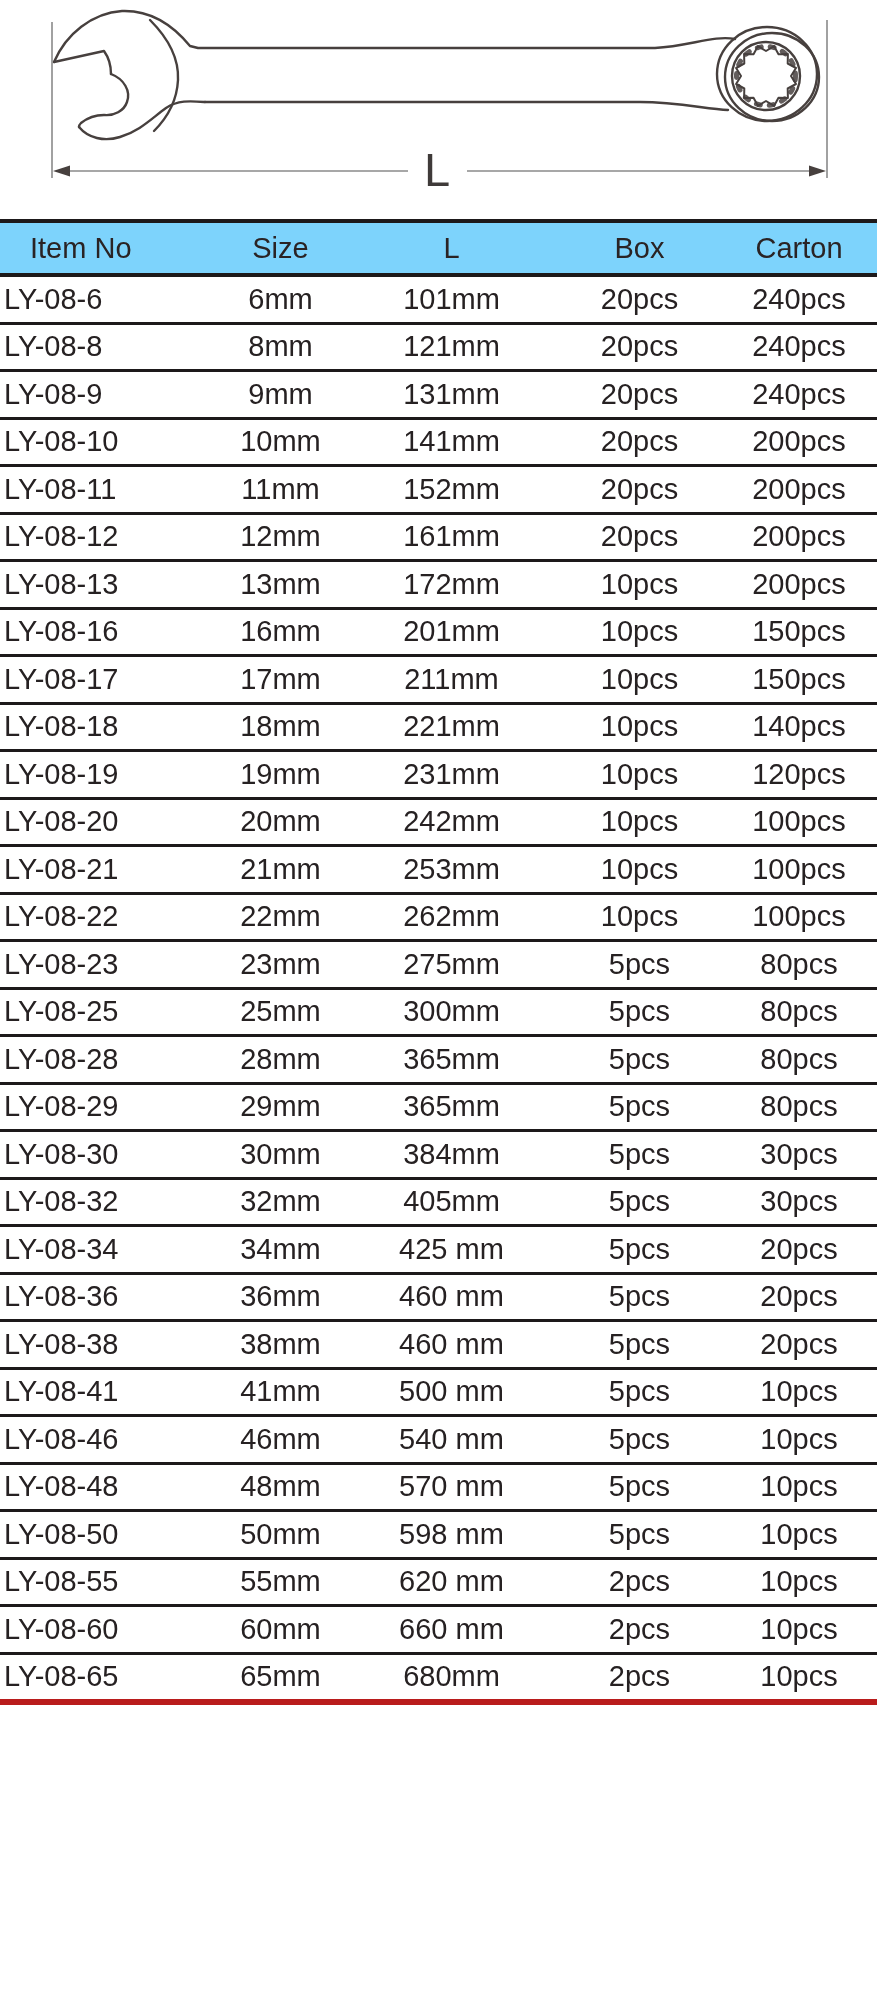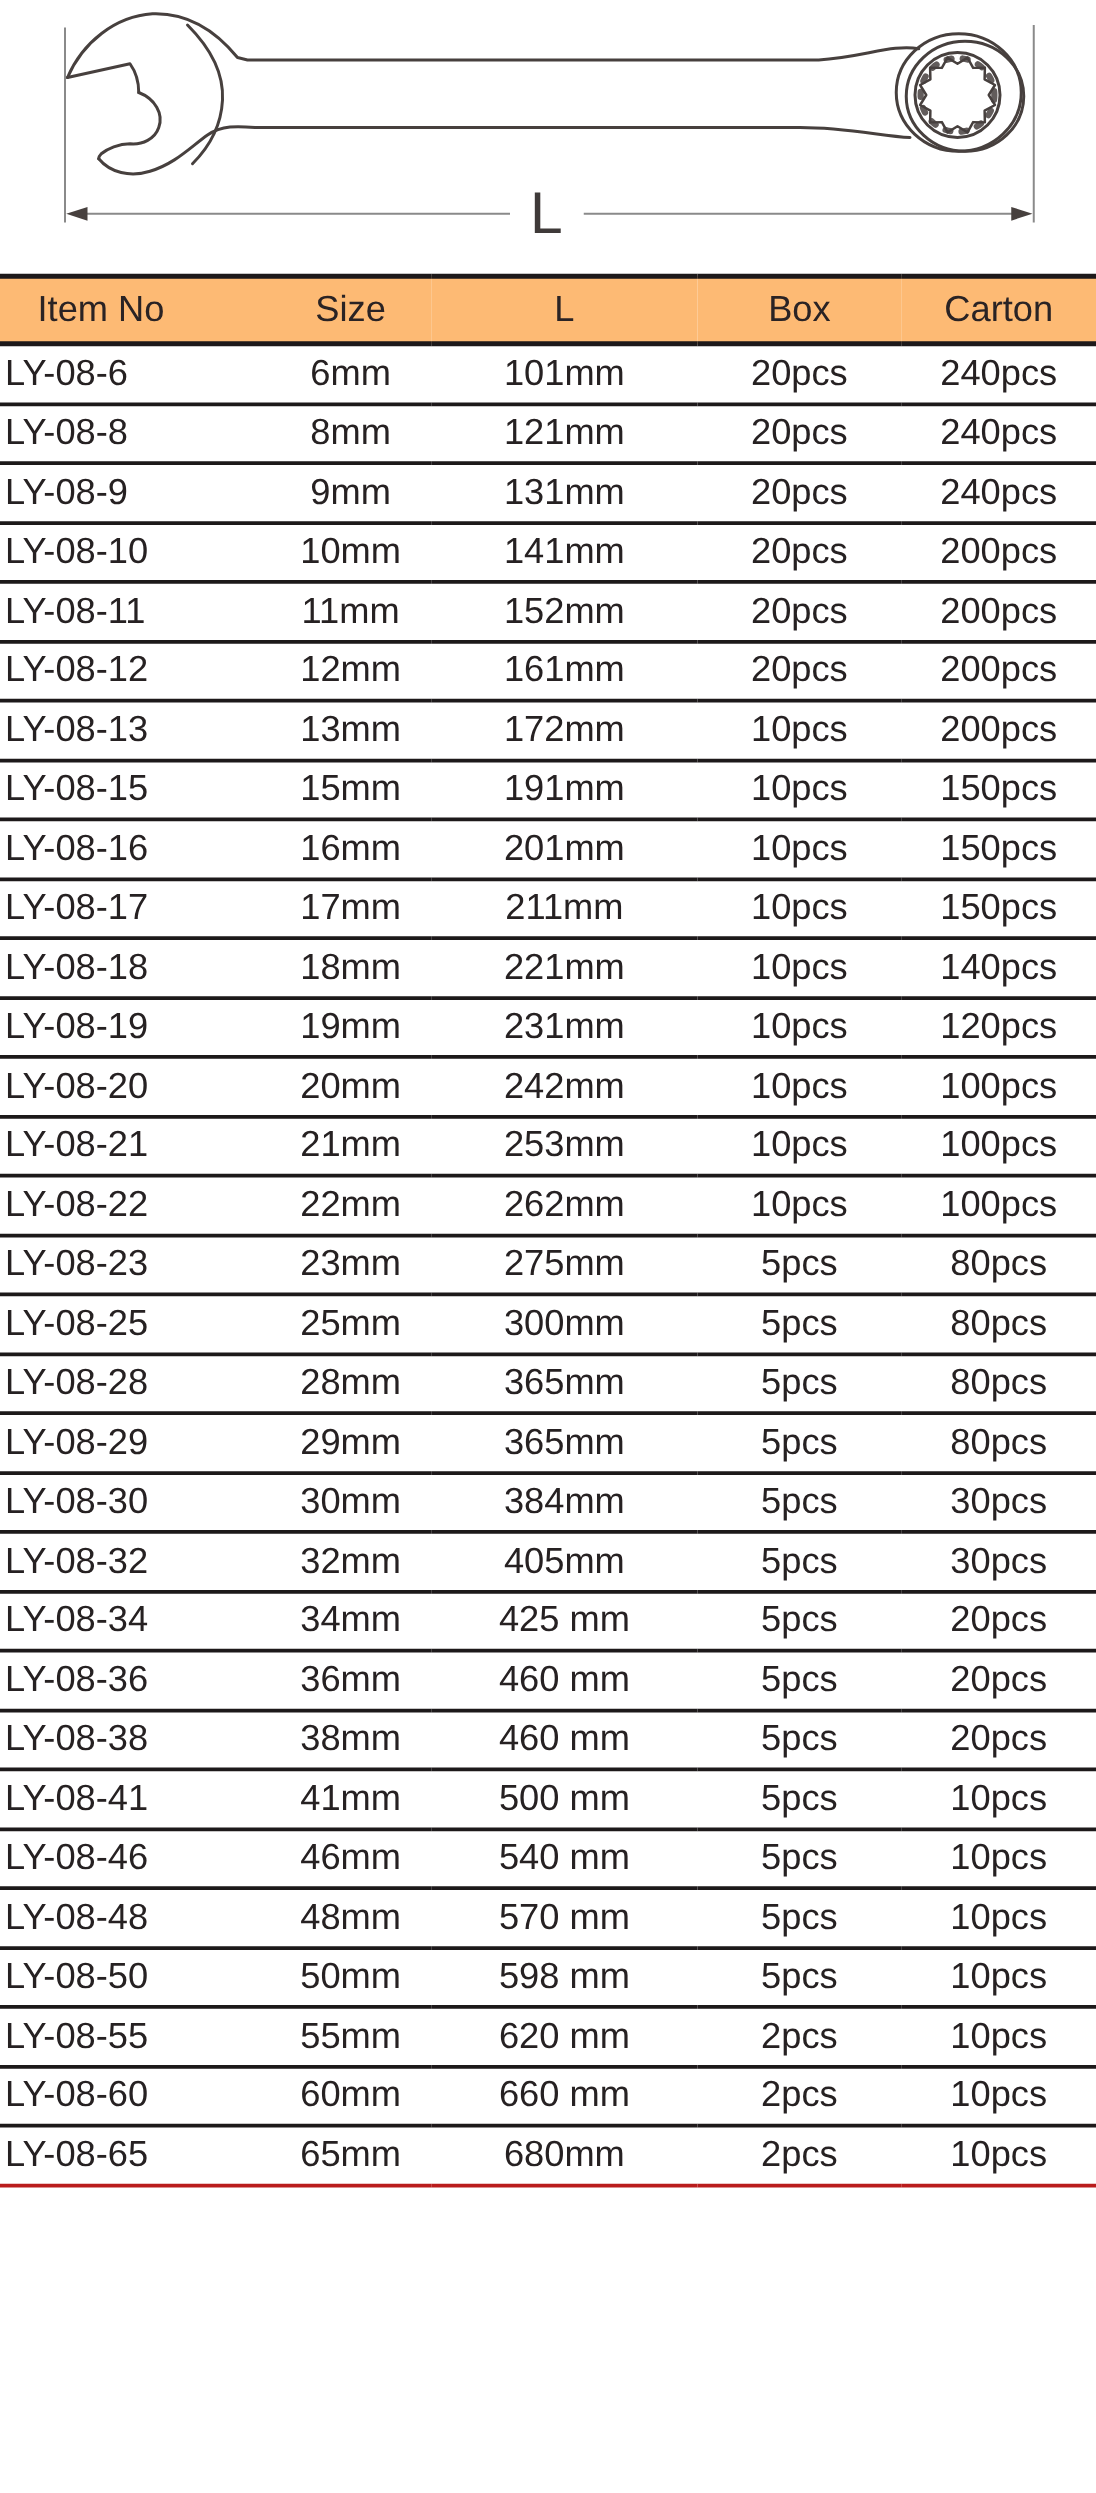--- a/index.html
+++ b/index.html
@@ -2,37 +2,37 @@
 <html><head>
 <meta charset="utf-8">
 <style>
   html,body{margin:0;padding:0;background:#ffffff;}
   #page{width:877px;height:1994px;background:#ffffff;position:relative;
         font-family:"Liberation Sans", sans-serif;color:#262122;overflow:hidden;}
   #diagram{display:block;width:877px;height:219px;}
   table.spec{width:877px;border-collapse:collapse;table-layout:fixed;
              font-size:29px;line-height:1;}
   table.spec th{
-    background:#fdba74;
+    background:#7dd3fc;
     border-top:4px solid #1d191a;
     border-bottom:4px solid #1d191a;
     height:50px;
     font-weight:normal;
     color:#2a2324;
     text-align:center;
     padding:0;
   }
   table.spec td{
     border-bottom:3px solid #1d191a;
     height:44.5px;
     text-align:center;
     padding:0;
     color:#262122;
   }
-  table.spec tbody tr:last-child td{border-bottom:3px solid #b91c1c;}
+  table.spec tbody tr:last-child td{border-bottom:6px solid #b91c1c;}
   table.spec th.c-item{ text-align:left; padding-left:30px;}
   table.spec td.c-item{ text-align:left; padding-left:4px;}
   .col-item{width:216px;} .col-size{width:129px;} .col-l{width:213px;}
   .col-box{width:163px;} .col-carton{width:156px;}
 </style>
 </head>
 <body>
 
 <div id="page">
 
@@ -136,27 +136,20 @@
           <td>200pcs</td>
         </tr>
         <tr>
           <td class="c-item">LY-08-13</td>
           <td>13mm</td>
           <td>172mm</td>
           <td>10pcs</td>
           <td>200pcs</td>
         </tr>
         <tr>
-          <td class="c-item">LY-08-15</td>
-          <td>15mm</td>
-          <td>191mm</td>
-          <td>10pcs</td>
-          <td>150pcs</td>
-        </tr>
-        <tr>
           <td class="c-item">LY-08-16</td>
           <td>16mm</td>
           <td>201mm</td>
           <td>10pcs</td>
           <td>150pcs</td>
         </tr>
         <tr>
           <td class="c-item">LY-08-17</td>
           <td>17mm</td>
           <td>211mm</td>

